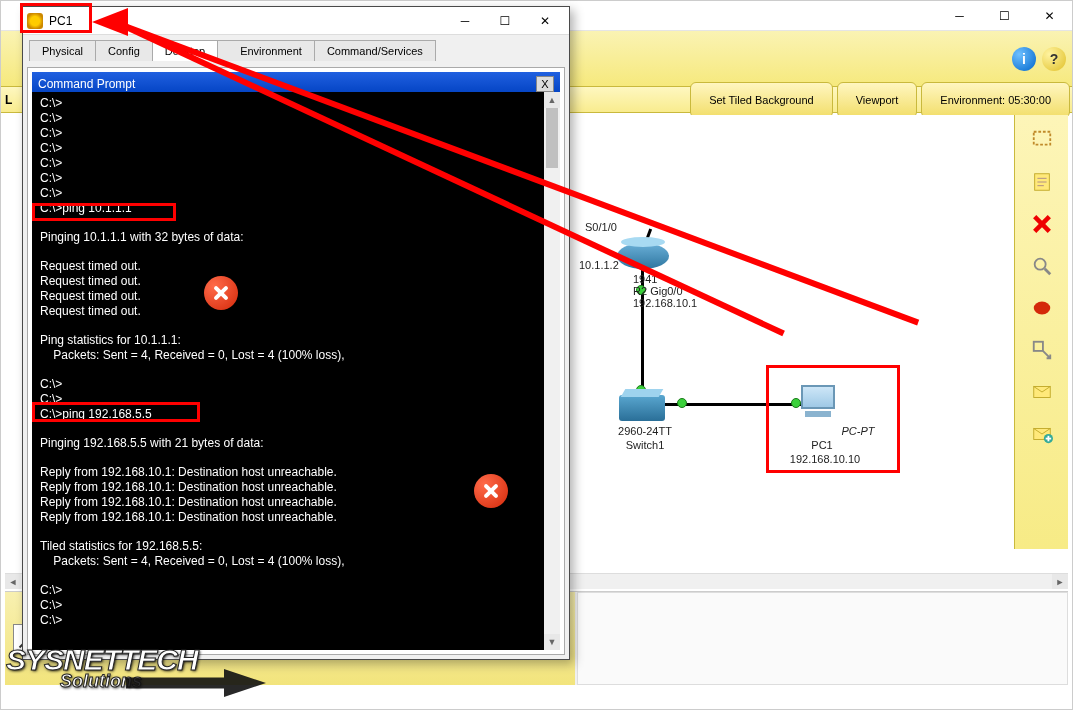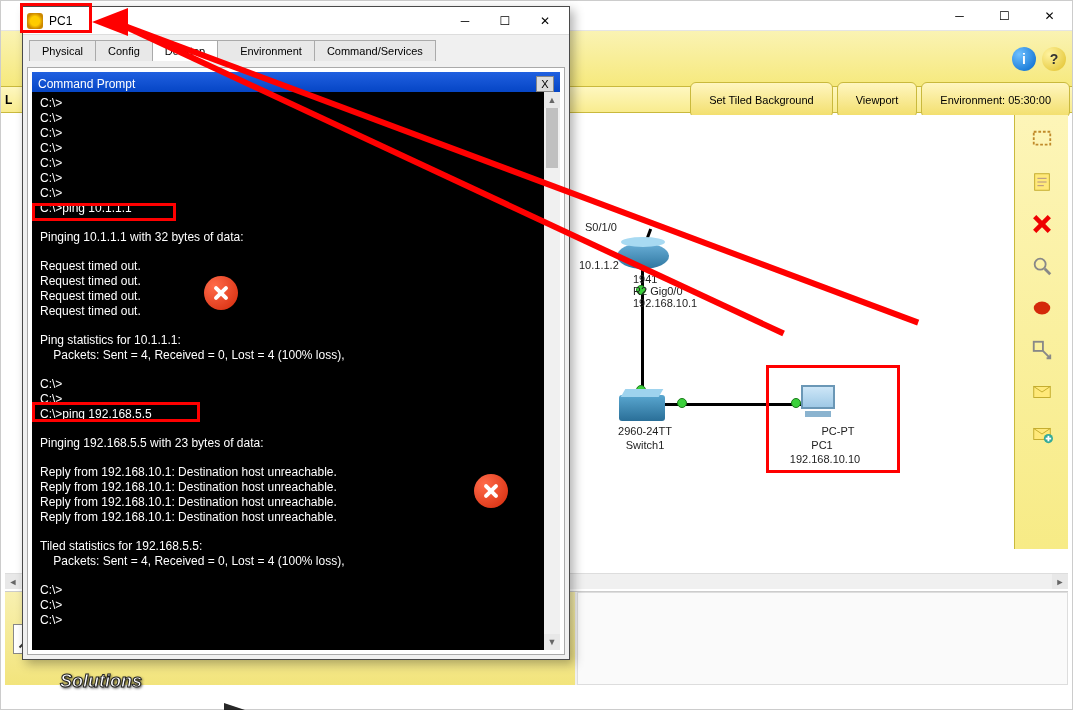--- a/index.html
+++ b/index.html
@@ -132,21 +132,21 @@
     <div class="router-lbls" style="left:628px; top:182px;">192.168.10.1</div>
 
     <div class="net-switch" style="left:614px; top:280px;"></div>
     <div class="router-lbls" style="left:600px; top:310px; width:80px;">2960-24TT</div>
     <div class="router-lbls" style="left:600px; top:324px; width:80px;">Switch1</div>
 
     <div class="net-pc" style="left:796px; top:270px;">
       <div class="mon"></div>
         <div class="base"></div>
     </div>
-    <div class="router-lbls" style="left:798px; top:310px; width:70px;">PC-PT</div>
+    <div class="router-lbls" style="left:818px; top:310px; width:70px;font-style:italic;">PC-PT</div>
     <div class="router-lbls" style="left:782px; top:324px; width:70px;">PC1</div>
     <div class="router-lbls" style="left:770px; top:338px; width:100px;">192.168.10.10</div>
 
     <div class="hscroll">
       <div class="arr" style="left:0;">◄</div>
       <div class="arr" style="right:0;">►</div>
     </div>
   </div>
 
   <div class="tool-strip">
@@ -260,21 +260,21 @@
 <span>Request timed out.</span>
 <span>Request timed out.</span>
 
 <span>Ping statistics for 10.1.1.1:</span>
 <span>    Packets: Sent = 4, Received = 0, Lost = 4 (100% loss),</span>
 
 <span>C:\&gt;
 C:\&gt;</span>
 <span>C:\&gt;ping 192.168.5.5</span>
 
-<span>Pinging 192.168.5.5 with 23 bytes of data:</span>
+<span>Pinging 192.168.5.5 with 21 bytes of data:</span>
 
 <span>Reply from 192.168.10.1: Destination host unreachable.</span>
 <span>Reply from 192.168.10.1: Destination host unreachable.</span>
 <span>Reply from 192.168.10.1: Destination host unreachable.</span>
 <span>Reply from 192.168.10.1: Destination host unreachable.</span>
 
 <span>Tiled statistics for 192.168.5.5:</span>
 <span>    Packets: Sent = 4, Received = 0, Lost = 4 (100% loss),</span>
 
 <span>C:\&gt;
@@ -289,15 +289,16 @@
 <div class="redbox" style="left:766px; top:365px; width:134px; height:108px;"></div>
 
 <div class="redarrowhead" style="left:92px; top:8px;"></div>
 <div class="redline" style="left:122px; top:22px; width:730px; transform:rotate(25deg);"></div>
 <div class="redline" style="left:122px; top:22px; width:850px; transform:rotate(20.5deg);"></div>
 
 <div class="xcircle" style="left:204px; top:276px;"></div>
 <div class="xcircle" style="left:474px; top:474px;"></div>
 
 <div class="watermark">
+  <div class="l1">SYSNETTECH</div>
   <div class="arrowshape"></div>
   <div class="l2">Solutions</div>
 </div>
 
 </body></html>

